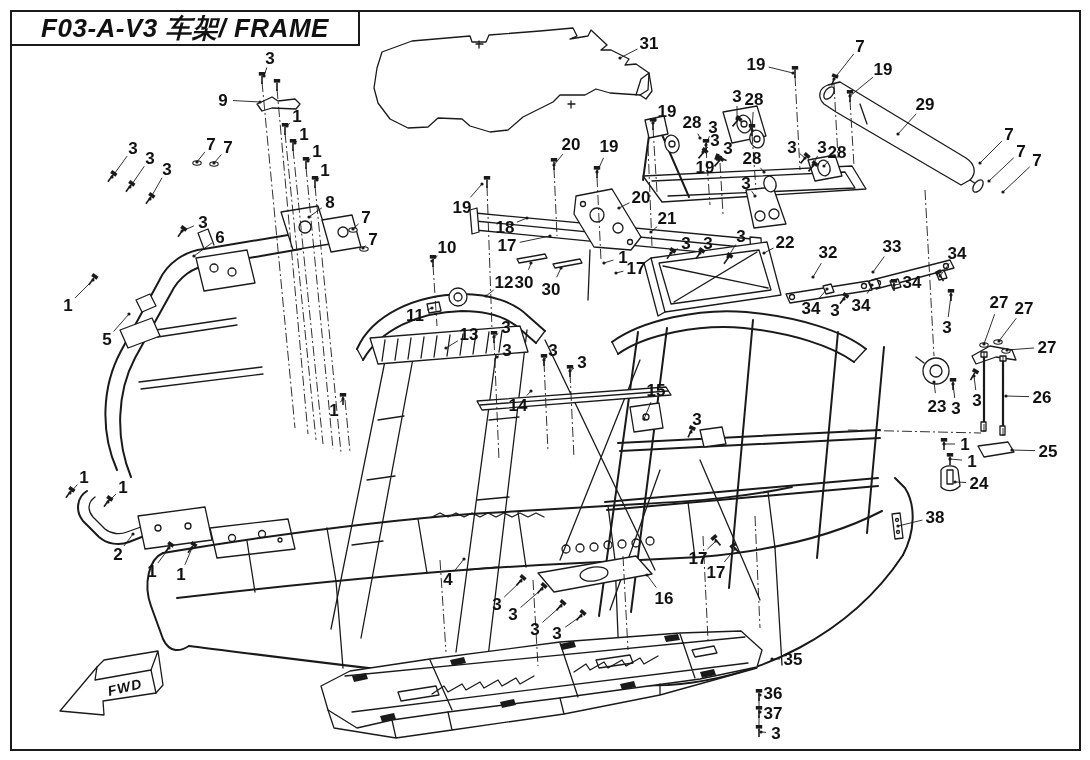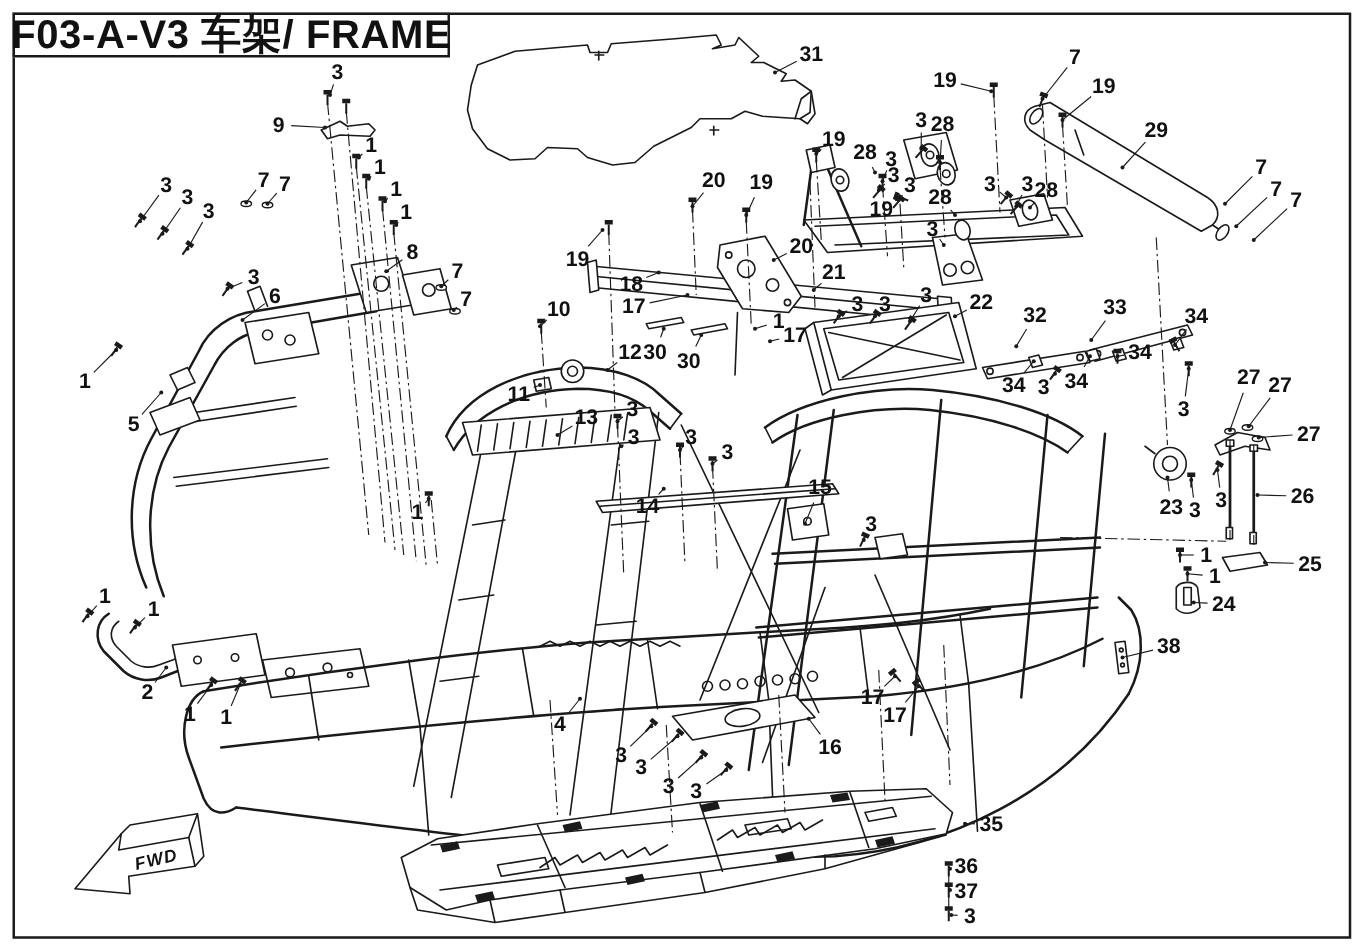--- a/index.html
+++ b/index.html
@@ -3,21 +3,21 @@
 <meta charset="utf-8">
 <style>
   html,body{margin:0;padding:0;background:#ffffff;}
   body{width:1090px;height:760px;position:relative;overflow:hidden;
        font-family:"Liberation Sans", sans-serif;color:#111;}
   .page-border{position:absolute;left:10px;top:10px;width:1071px;height:741px;
        border:2px solid #1a1a1a;box-sizing:border-box;}
   .title-box{position:absolute;left:10px;top:10px;width:350px;height:36px;
        border:2px solid #1a1a1a;box-sizing:border-box;background:#fff;
        display:flex;align-items:center;justify-content:center;}
-  .title-box span{font-weight:bold;font-size:32px;letter-spacing:0.5px;white-space:nowrap;}
+  .title-box span{font-weight:bold;font-size:26px;letter-spacing:0.5px;white-space:nowrap;font-style:italic;}
   svg{position:absolute;left:0;top:0;}
   .ln{fill:none;stroke:#1a1a1a;stroke-width:1.3;stroke-linecap:round;stroke-linejoin:round;}
   .ln2{fill:none;stroke:#1a1a1a;stroke-width:2;stroke-linecap:round;stroke-linejoin:round;}
   .pl{fill:#ffffff;stroke:#1a1a1a;stroke-width:1.3;stroke-linejoin:round;}
   .callout-num{font-family:"Liberation Sans", sans-serif;font-weight:bold;font-size:17px;fill:#111;}
   .fwd-text{font-family:"Liberation Sans", sans-serif;font-weight:bold;font-style:italic;
        font-size:14px;fill:#111;letter-spacing:1px;}
 </style>
 </head>
 <body>

